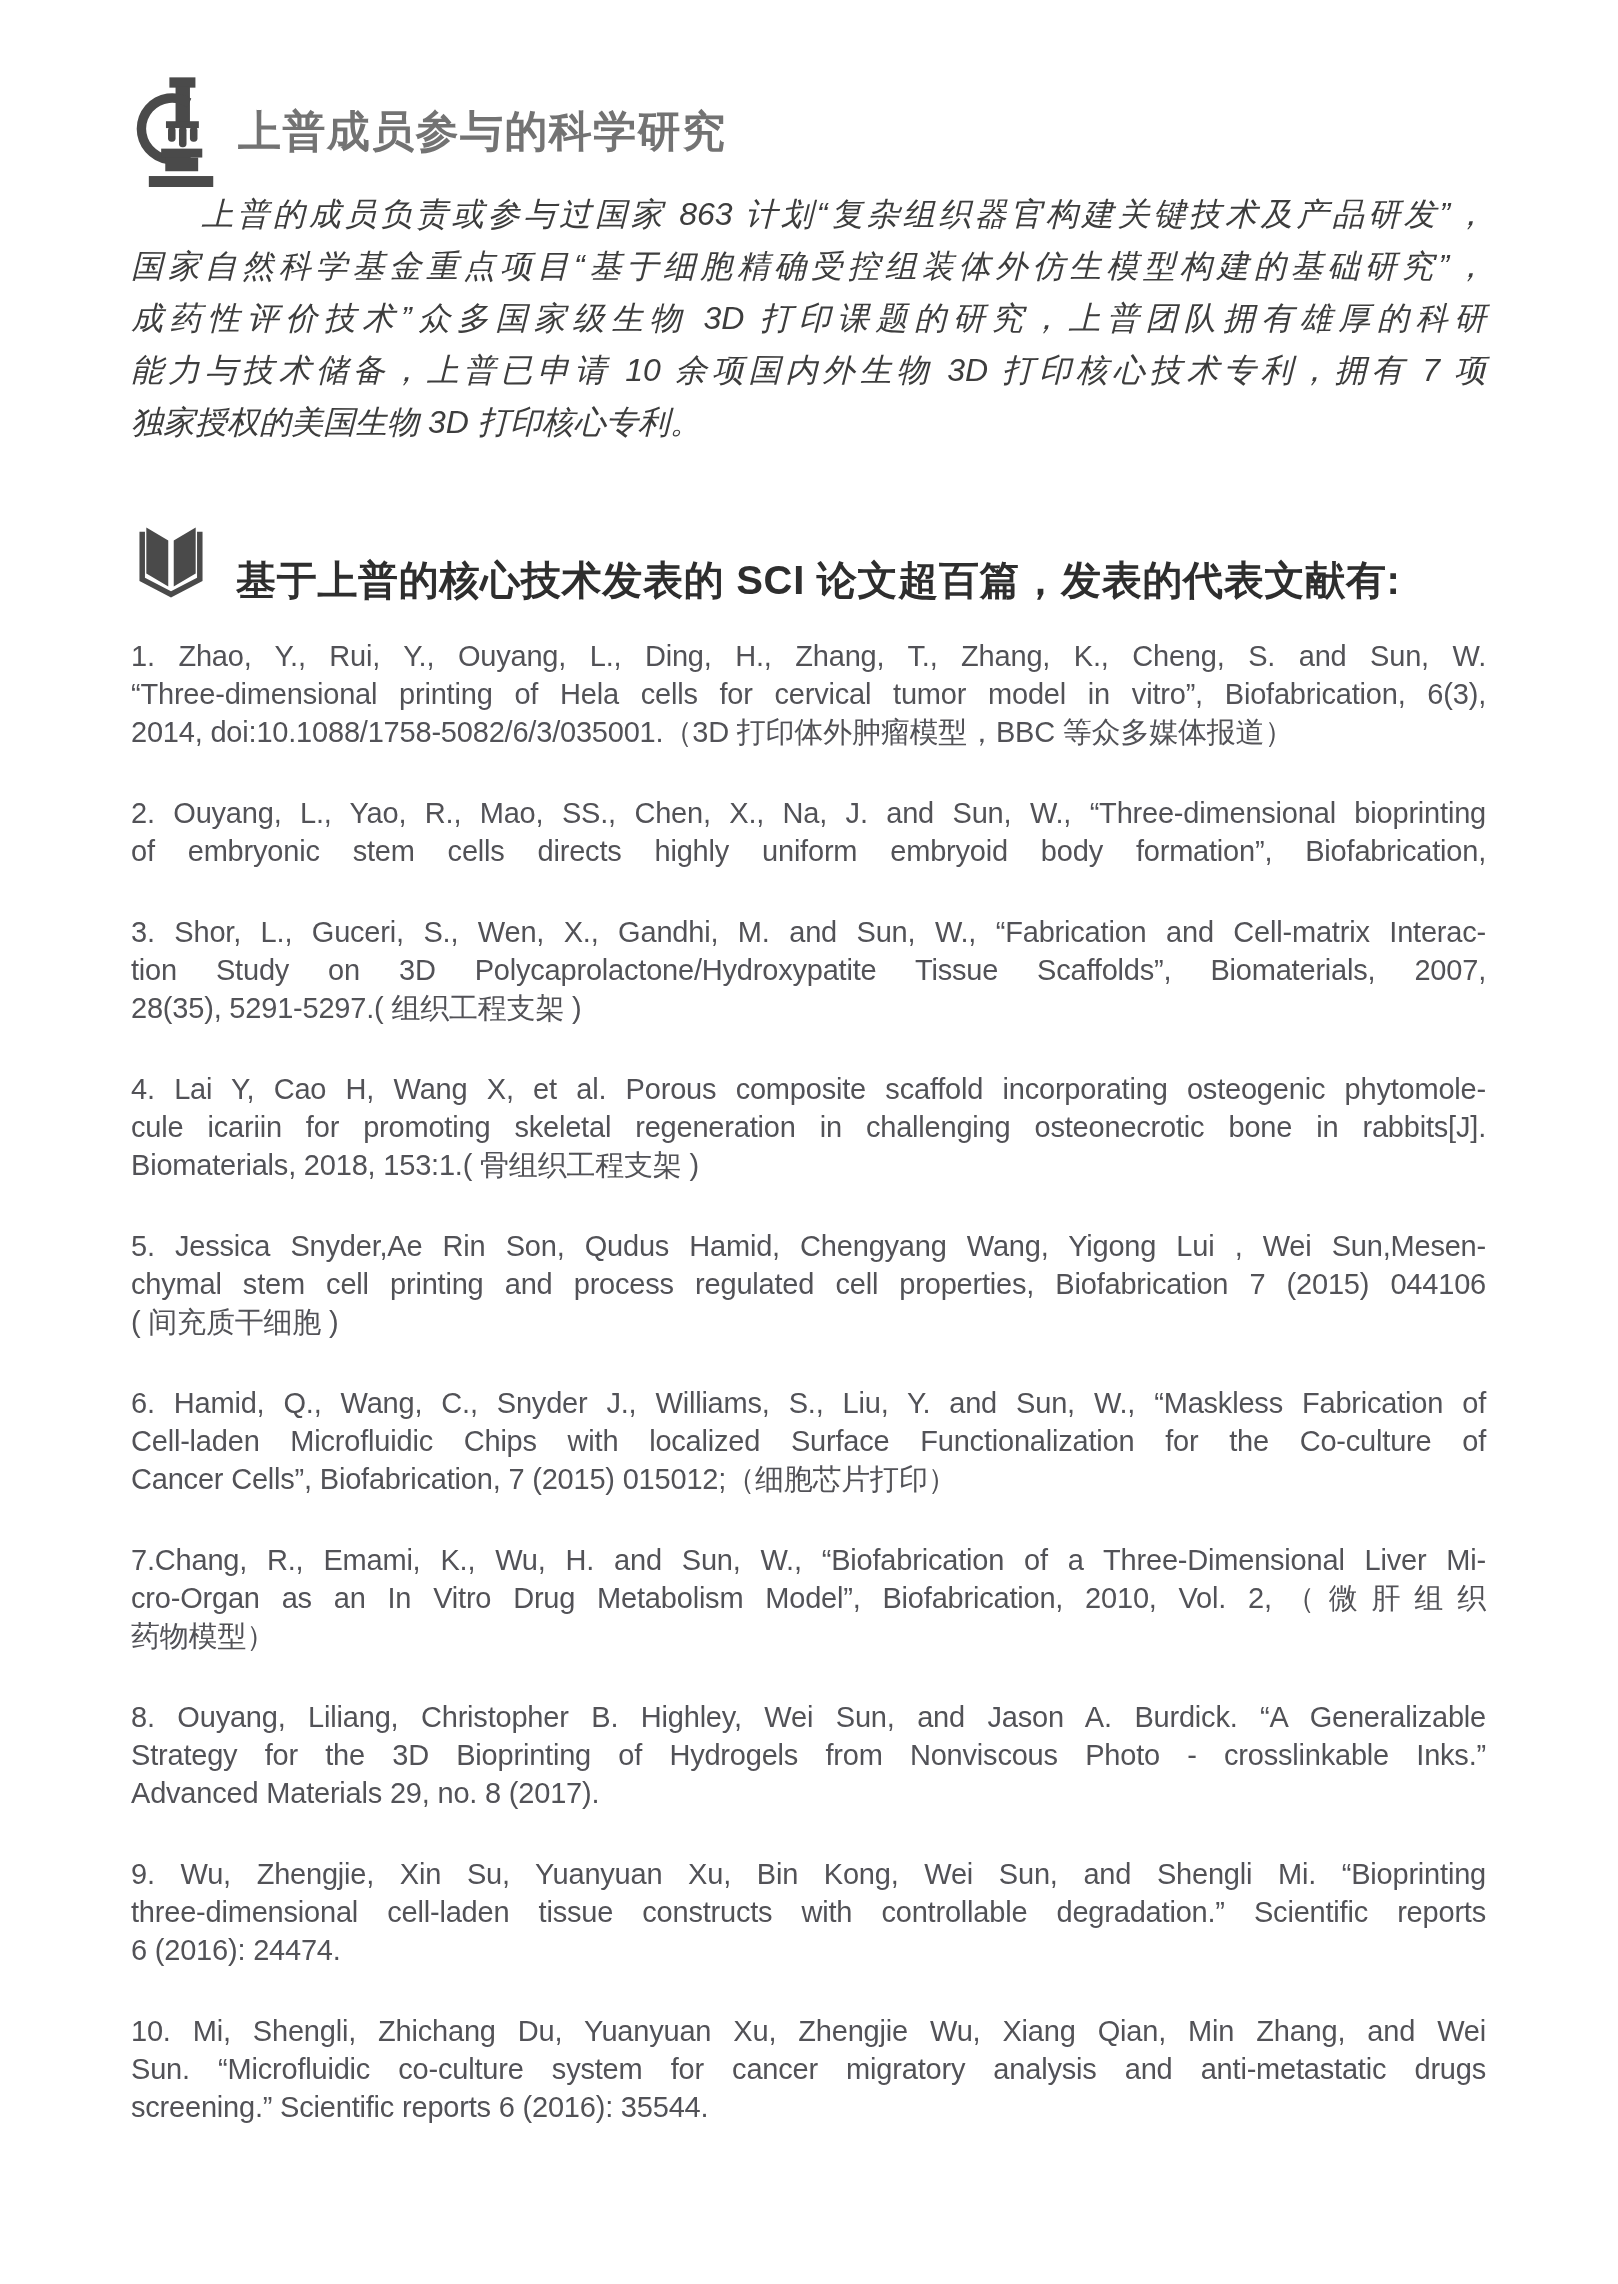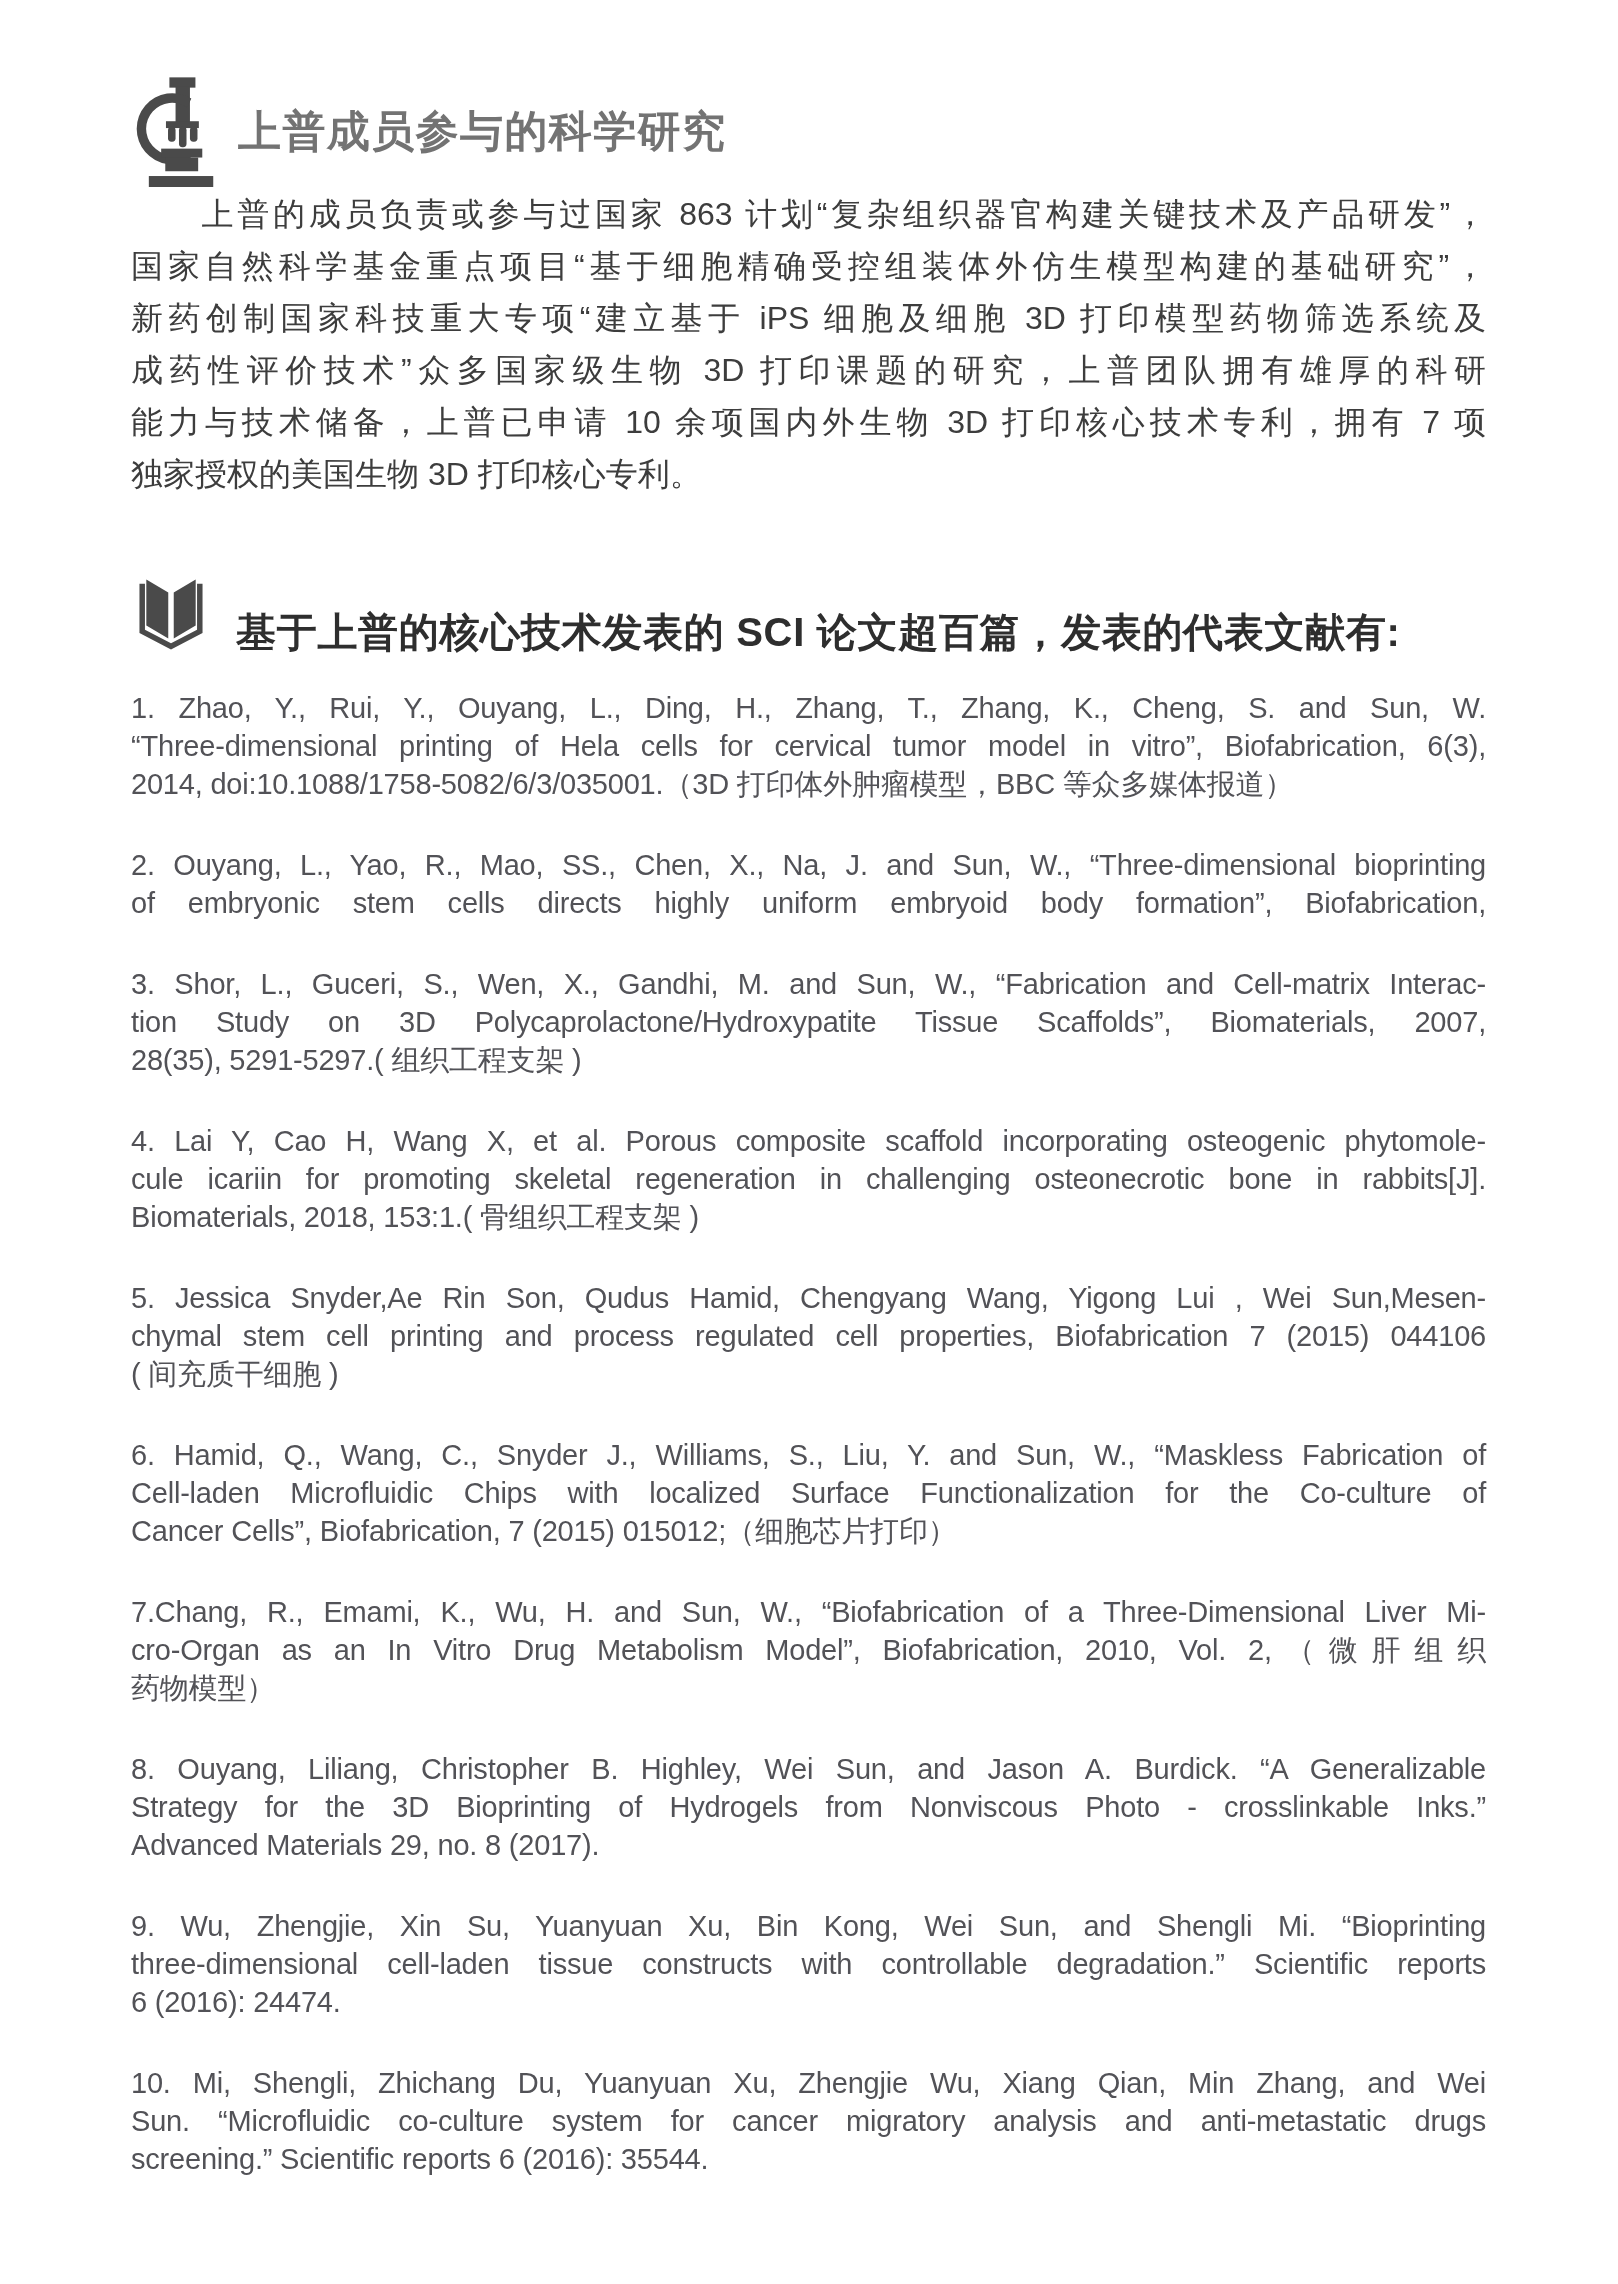--- a/index.html
+++ b/index.html
@@ -37,20 +37,21 @@
     margin-left: 25px;
     letter-spacing: 0.7px;
     white-space: nowrap;
     margin-top: 40px;
   }
   .intro {
     margin-top: 1.4px;
     font-size: 32px;
     line-height: 52px;
     color: #3d3d3d;
+    font-style: italic;
   }
   .pline {
     text-align: justify;
     text-align-last: justify;
     text-justify: inter-character;
   }
   .pline:first-of-type { text-indent: 2.2em; }
   .pline:last-of-type { text-align-last: left; }
   .sec2 { margin-top: 65px; }
   .refs {
@@ -90,21 +91,20 @@
     </svg>
     <div class="h1-title">上普成员参与的科学研究</div>
   </div>
 
   <div class="intro">
 
       <div class="pline">上普的成员负责或参与过国家 863 计划“复杂组织器官构建关键技术及产品研发”，</div>
 
       <div class="pline">国家自然科学基金重点项目“基于细胞精确受控组装体外仿生模型构建的基础研究”，</div>
 
-      <div class="pline">新药创制国家科技重大专项“建立基于 iPS 细胞及细胞 3D 打印模型药物筛选系统及</div>
 
       <div class="pline">成药性评价技术”众多国家级生物 3D 打印课题的研究，上普团队拥有雄厚的科研</div>
 
       <div class="pline">能力与技术储备，上普已申请 10 余项国内外生物 3D 打印核心技术专利，拥有 7 项</div>
 
       <div class="pline">独家授权的美国生物 3D 打印核心专利。</div>
     </div>
 
   <div class="sec-header sec2">
     <svg class="icon" width="80" height="85" viewBox="0 0 116 124" aria-hidden="true">

